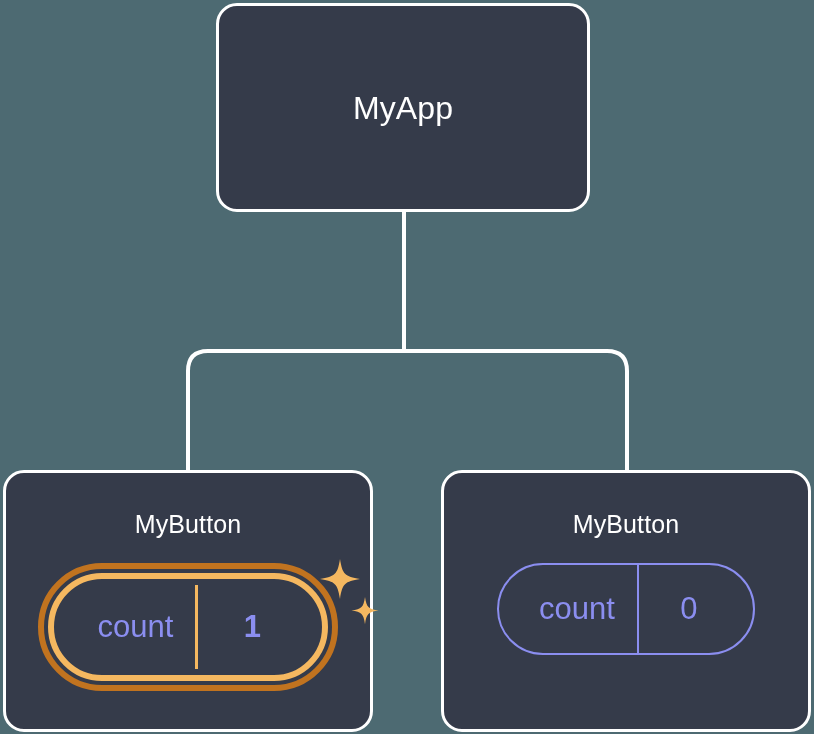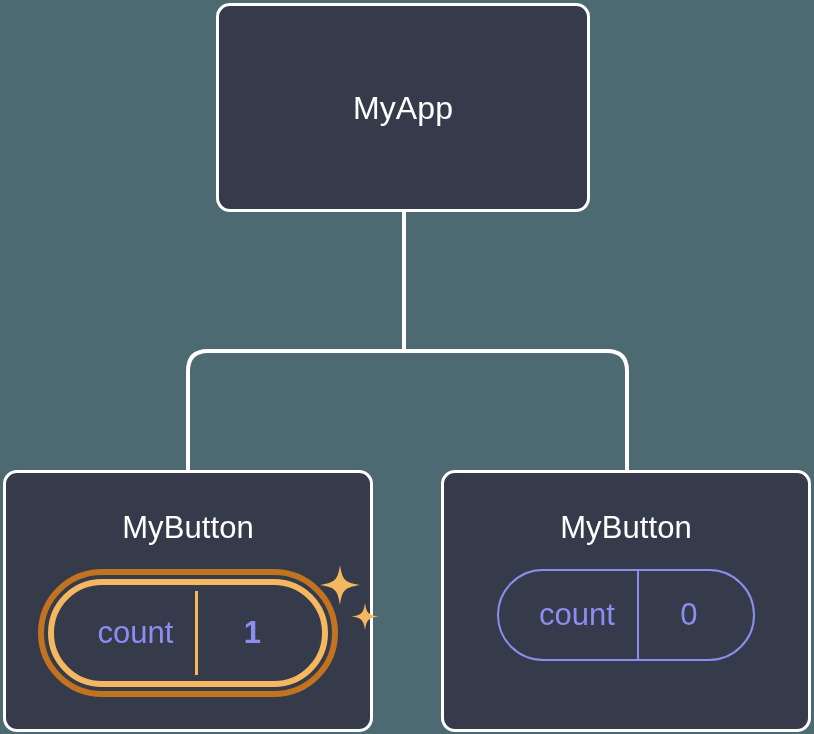--- a/index.html
+++ b/index.html
@@ -31,21 +31,21 @@
     height: 734px;
     pointer-events: none;
   }
 
   
   .node {
     position: absolute;
     box-sizing: border-box;
     background: #353b4a;
     border: 3px solid #ffffff;
-    border-radius: 14px;
+    border-radius: 21px;
     display: flex;
     flex-direction: column;
     align-items: center;
   }
 
   .node-root {
     left: 216px;
     top: 3px;
     width: 374px;
     height: 209px;
@@ -63,21 +63,21 @@
   .node-child-right {
     left: 441px;
     top: 470px;
     width: 370px;
     height: 262px;
     padding-top: 39px;
   }
 
   .node-title {
     color: #ffffff;
-    font-size: 31px;
+    font-size: 25px;
     line-height: 1;
     letter-spacing: 0.1px;
     white-space: nowrap;
   }
 
   .node-root .node-title {
     font-size: 32px;
   }
 
   

